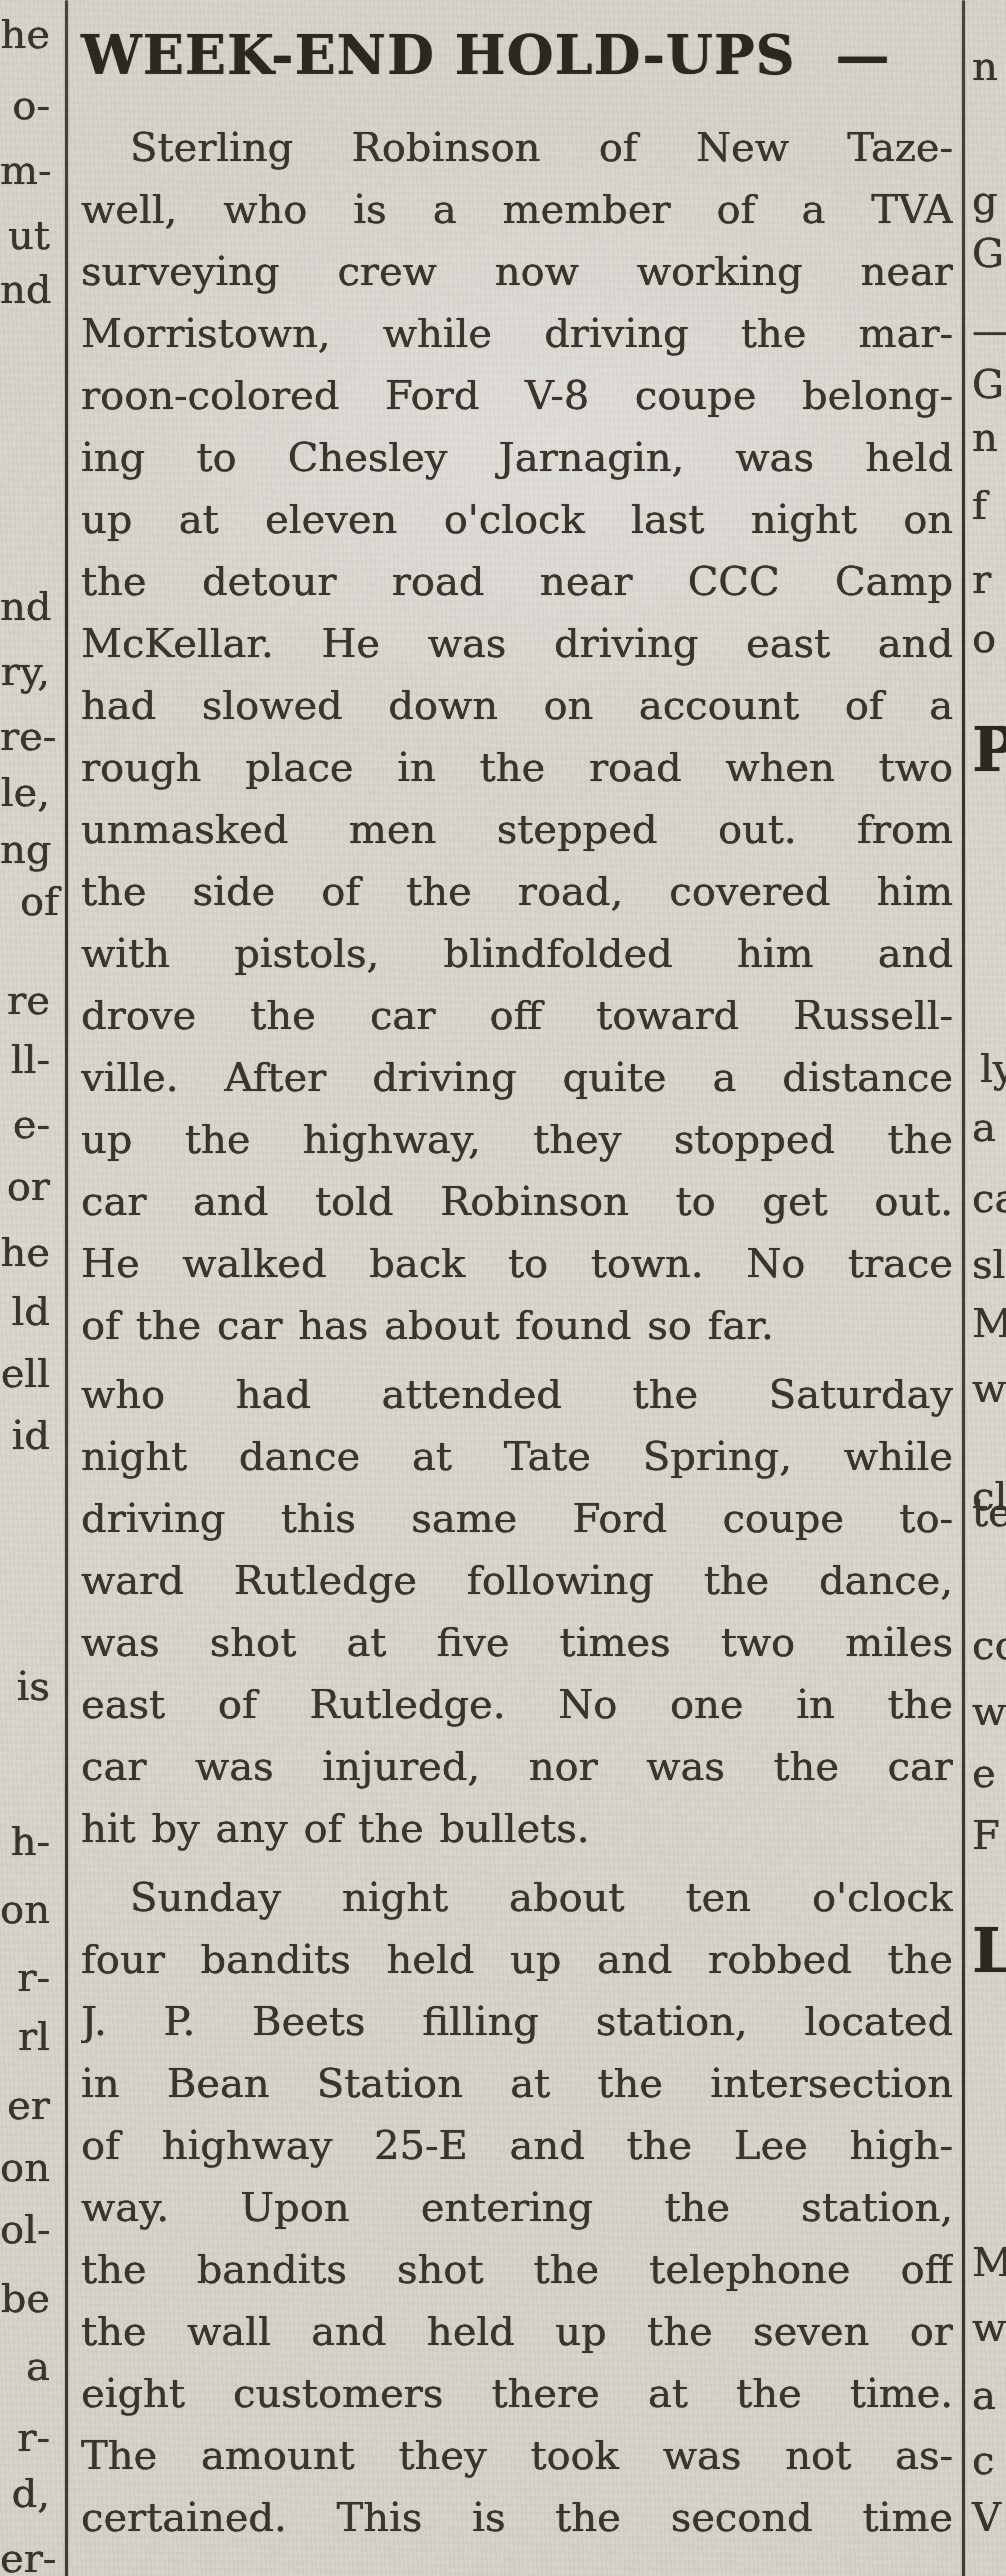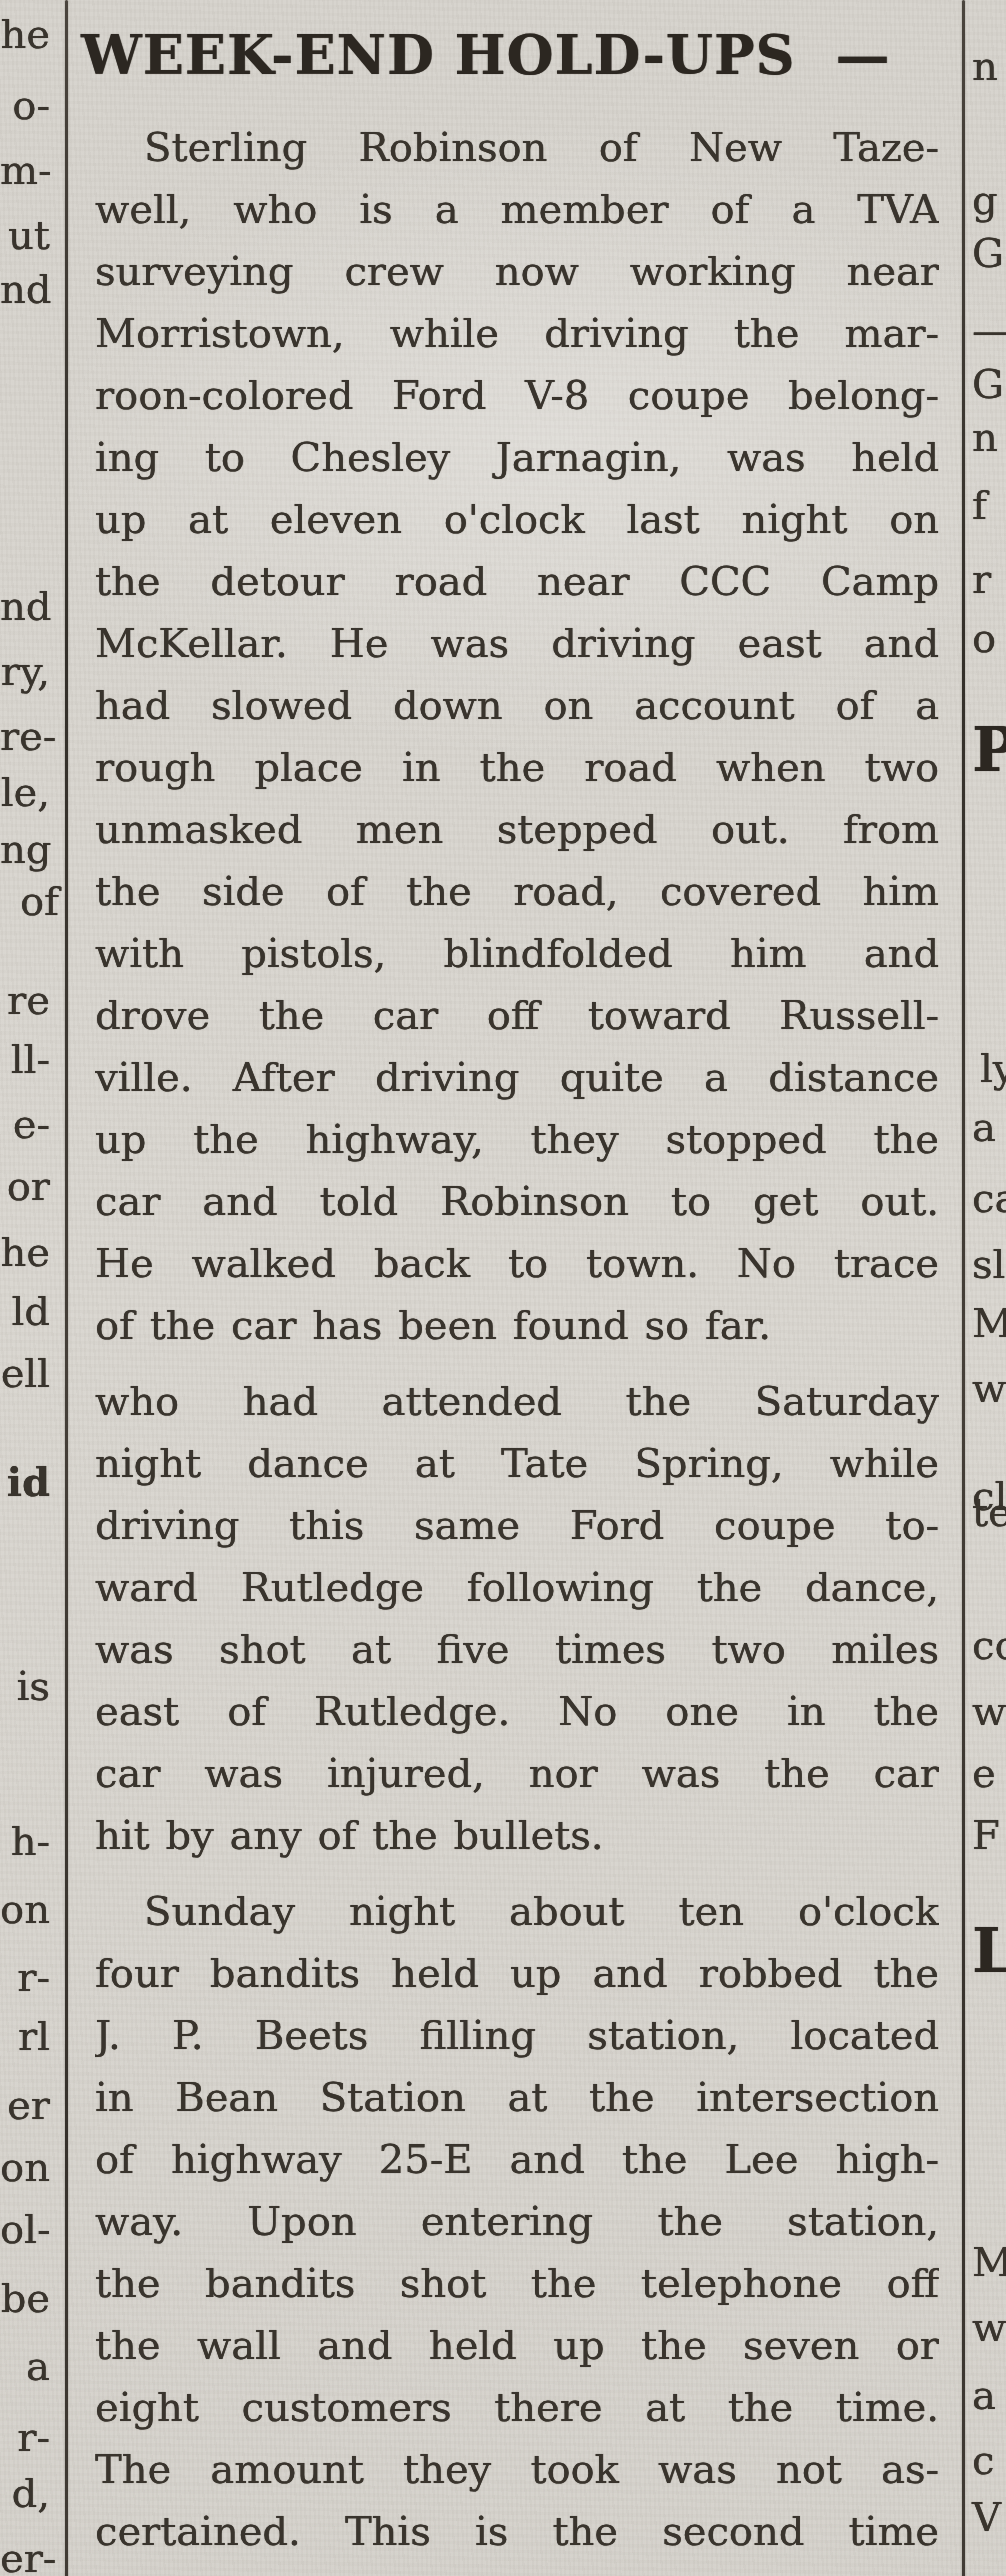--- a/index.html
+++ b/index.html
@@ -40,21 +40,21 @@
     color: #2c2721;
     text-shadow: 0 0 1px rgba(44,39,33,0.65), 0.5px 0 0 rgba(44,39,33,0.4);
     white-space: nowrap;
     margin-bottom: 29px;
   }
   .headline .dash {
     display: inline-block;
     margin-left: 40px;
   }
   .article-body { }
-  .para { margin: 14px; }
+  .para { margin: 0; }
   .para + .para { margin-top: 7.2px; }
   .line {
     font-size: 40px;
     line-height: 62px;
     height: 62px;
     overflow: hidden;
     text-align: justify;
     text-align-last: justify;
     text-shadow: 0 0 0.8px rgba(48,42,35,0.8), 0.3px 0 0 rgba(48,42,35,0.55);
     word-spacing: 3.1px;
@@ -112,21 +112,21 @@
           <div class="line">had slowed down on account of a</div>
           <div class="line">rough place in the road when two</div>
           <div class="line">unmasked men stepped out. from</div>
           <div class="line">the side of the road, covered him</div>
           <div class="line">with pistols, blindfolded him and</div>
           <div class="line">drove the car off toward Russell-</div>
           <div class="line">ville. After driving quite a distance</div>
           <div class="line">up the highway, they stopped the</div>
           <div class="line">car and told Robinson to get out.</div>
           <div class="line">He walked back to town. No trace</div>
-          <div class="line last">of the car has been found so far.</div>
+          <div class="line last">of the car has about found so far.</div>
         </div>
         <div class="para">
           <div class="line">who had attended the Saturday</div>
           <div class="line">night dance at Tate Spring, while</div>
           <div class="line">driving this same Ford coupe to-</div>
           <div class="line">ward Rutledge following the dance,</div>
           <div class="line">was shot at five times two miles</div>
           <div class="line">east of Rutledge. No one in the</div>
           <div class="line">car was injured, nor was the car</div>
           <div class="line last">hit by any of the bullets.</div>
@@ -158,21 +158,21 @@
     <div class="frag frag-left" style="top: 770px;">le,</div>
     <div class="frag frag-left" style="top: 827px;">ng</div>
     <div class="frag frag-left" style="top: 879px; padding-left: 20px;">of</div>
     <div class="frag frag-left" style="top: 978px;">re</div>
     <div class="frag frag-left" style="top: 1037px;">ll-</div>
     <div class="frag frag-left" style="top: 1102px;">e-</div>
     <div class="frag frag-left" style="top: 1164px;">or</div>
     <div class="frag frag-left" style="top: 1230px;">he</div>
     <div class="frag frag-left" style="top: 1289px;">ld</div>
     <div class="frag frag-left" style="top: 1351px;">ell</div>
-    <div class="frag frag-left" style="top: 1460px; font-weight: bold;">id</div>
+    <div class="frag frag-left" style="top: 1413px;">id</div>
     <div class="frag frag-left" style="top: 1664px;">is</div>
     <div class="frag frag-left" style="top: 1819px;">h-</div>
     <div class="frag frag-left" style="top: 1887px;">on</div>
     <div class="frag frag-left" style="top: 1955px;">r-</div>
     <div class="frag frag-left" style="top: 2014px;">rl</div>
     <div class="frag frag-left" style="top: 2083px; padding-left: 7px;">er</div>
     <div class="frag frag-left" style="top: 2145px;">on</div>
     <div class="frag frag-left" style="top: 2207px;">ol-</div>
     <div class="frag frag-left" style="top: 2276px;">be</div>
     <div class="frag frag-left" style="top: 2344px;">a</div>

